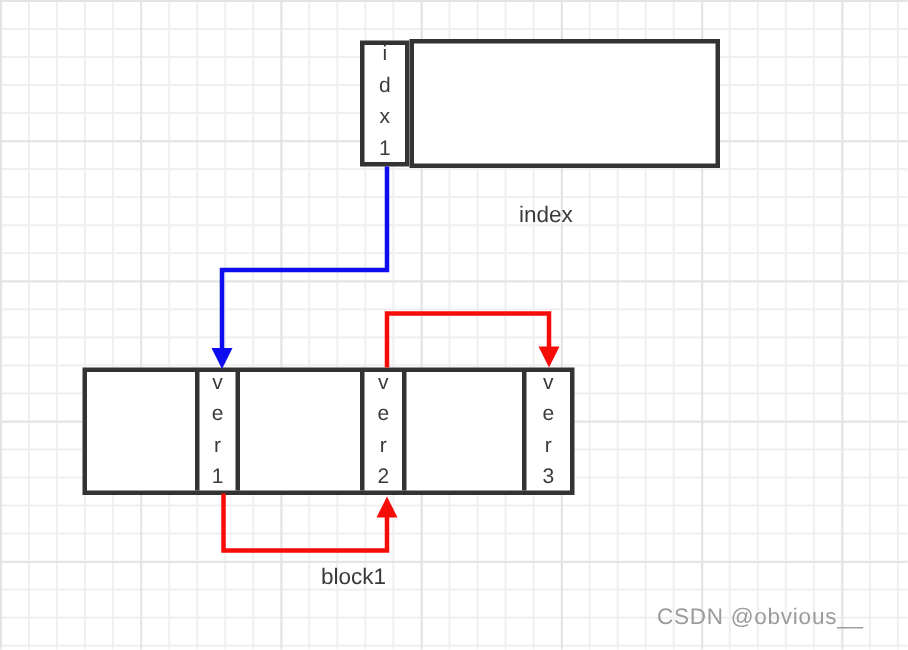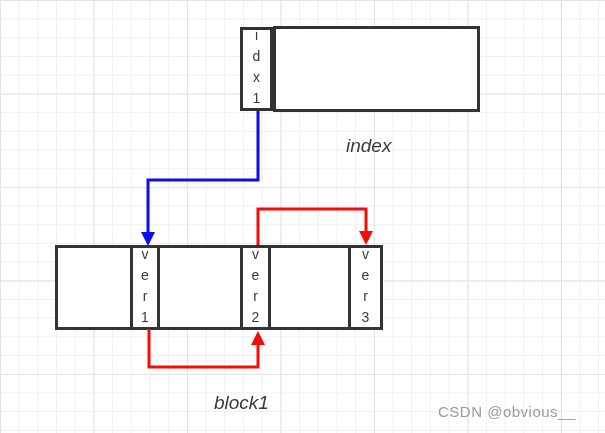--- a/index.html
+++ b/index.html
@@ -23,24 +23,24 @@
   }
   .idx-cell { left: 240px; top: 27px; width: 33px; height: 84px;
     display: flex; align-items: center; justify-content: center; }
   .idx-body { left: 273px; top: 26px; width: 207px; height: 86px; }
   .vtext {
     writing-mode: vertical-lr; text-orientation: upright;
     letter-spacing: 5px; font-size: 14px; color: #3a3a3a;
     white-space: nowrap; line-height: 1;
   }
   .label {
-    position: absolute; font-size: 19px; color: #3a3a3a; font-style: italic;
+    position: absolute; font-size: 15px; color: #3a3a3a;
   }
   .index-label { left: 346px; top: 135px; }
-  .block-label { left: 214px; top: 392px; }
+  .block-label { left: 214px; top: 376px; }
   .row { position: absolute; left: 55px; top: 245px; width: 328px; height: 85px;
     box-sizing: border-box; background: #ffffff; border: 3px solid #333333; }
   .divider { position: absolute; top: 0; width: 3px; height: 100%; background: #333333; }
   .d1 { left: 72px; } .d2 { left: 99px; } .d3 { left: 182px; } .d4 { left: 210px; } .d5 { left: 290px; }
   .vcell { position: absolute; top: 0; height: 100%;
     display: flex; align-items: center; justify-content: center; }
   .v1 { left: 75px; width: 24px; }
   .v2 { left: 185px; width: 25px; }
   .v3 { left: 293px; width: 29px; }
   svg.arrows { position: absolute; left: 0; top: 0; pointer-events: none; }

